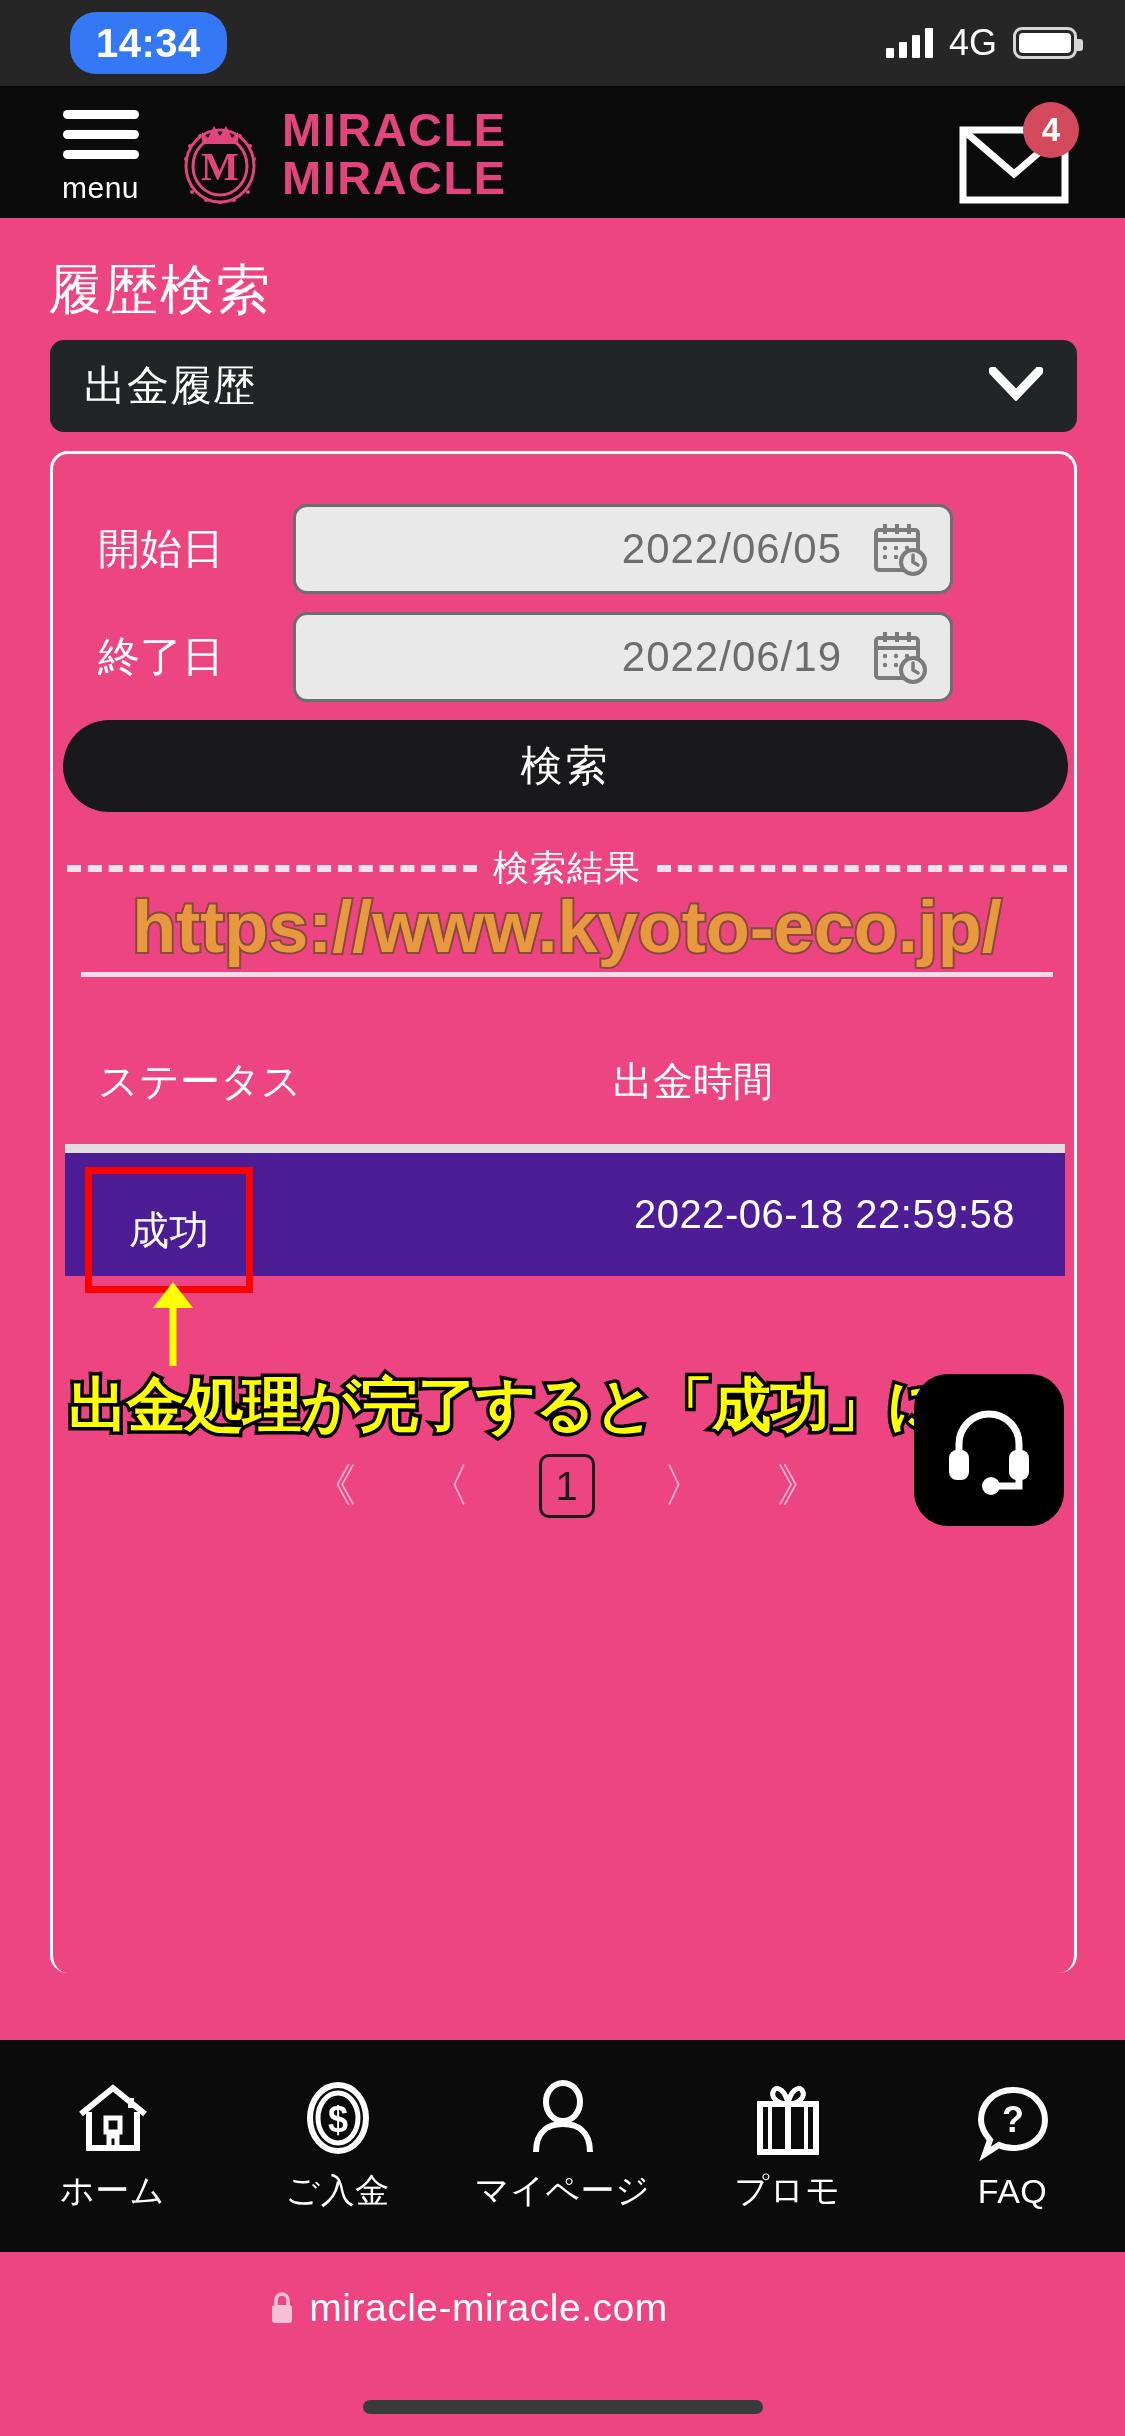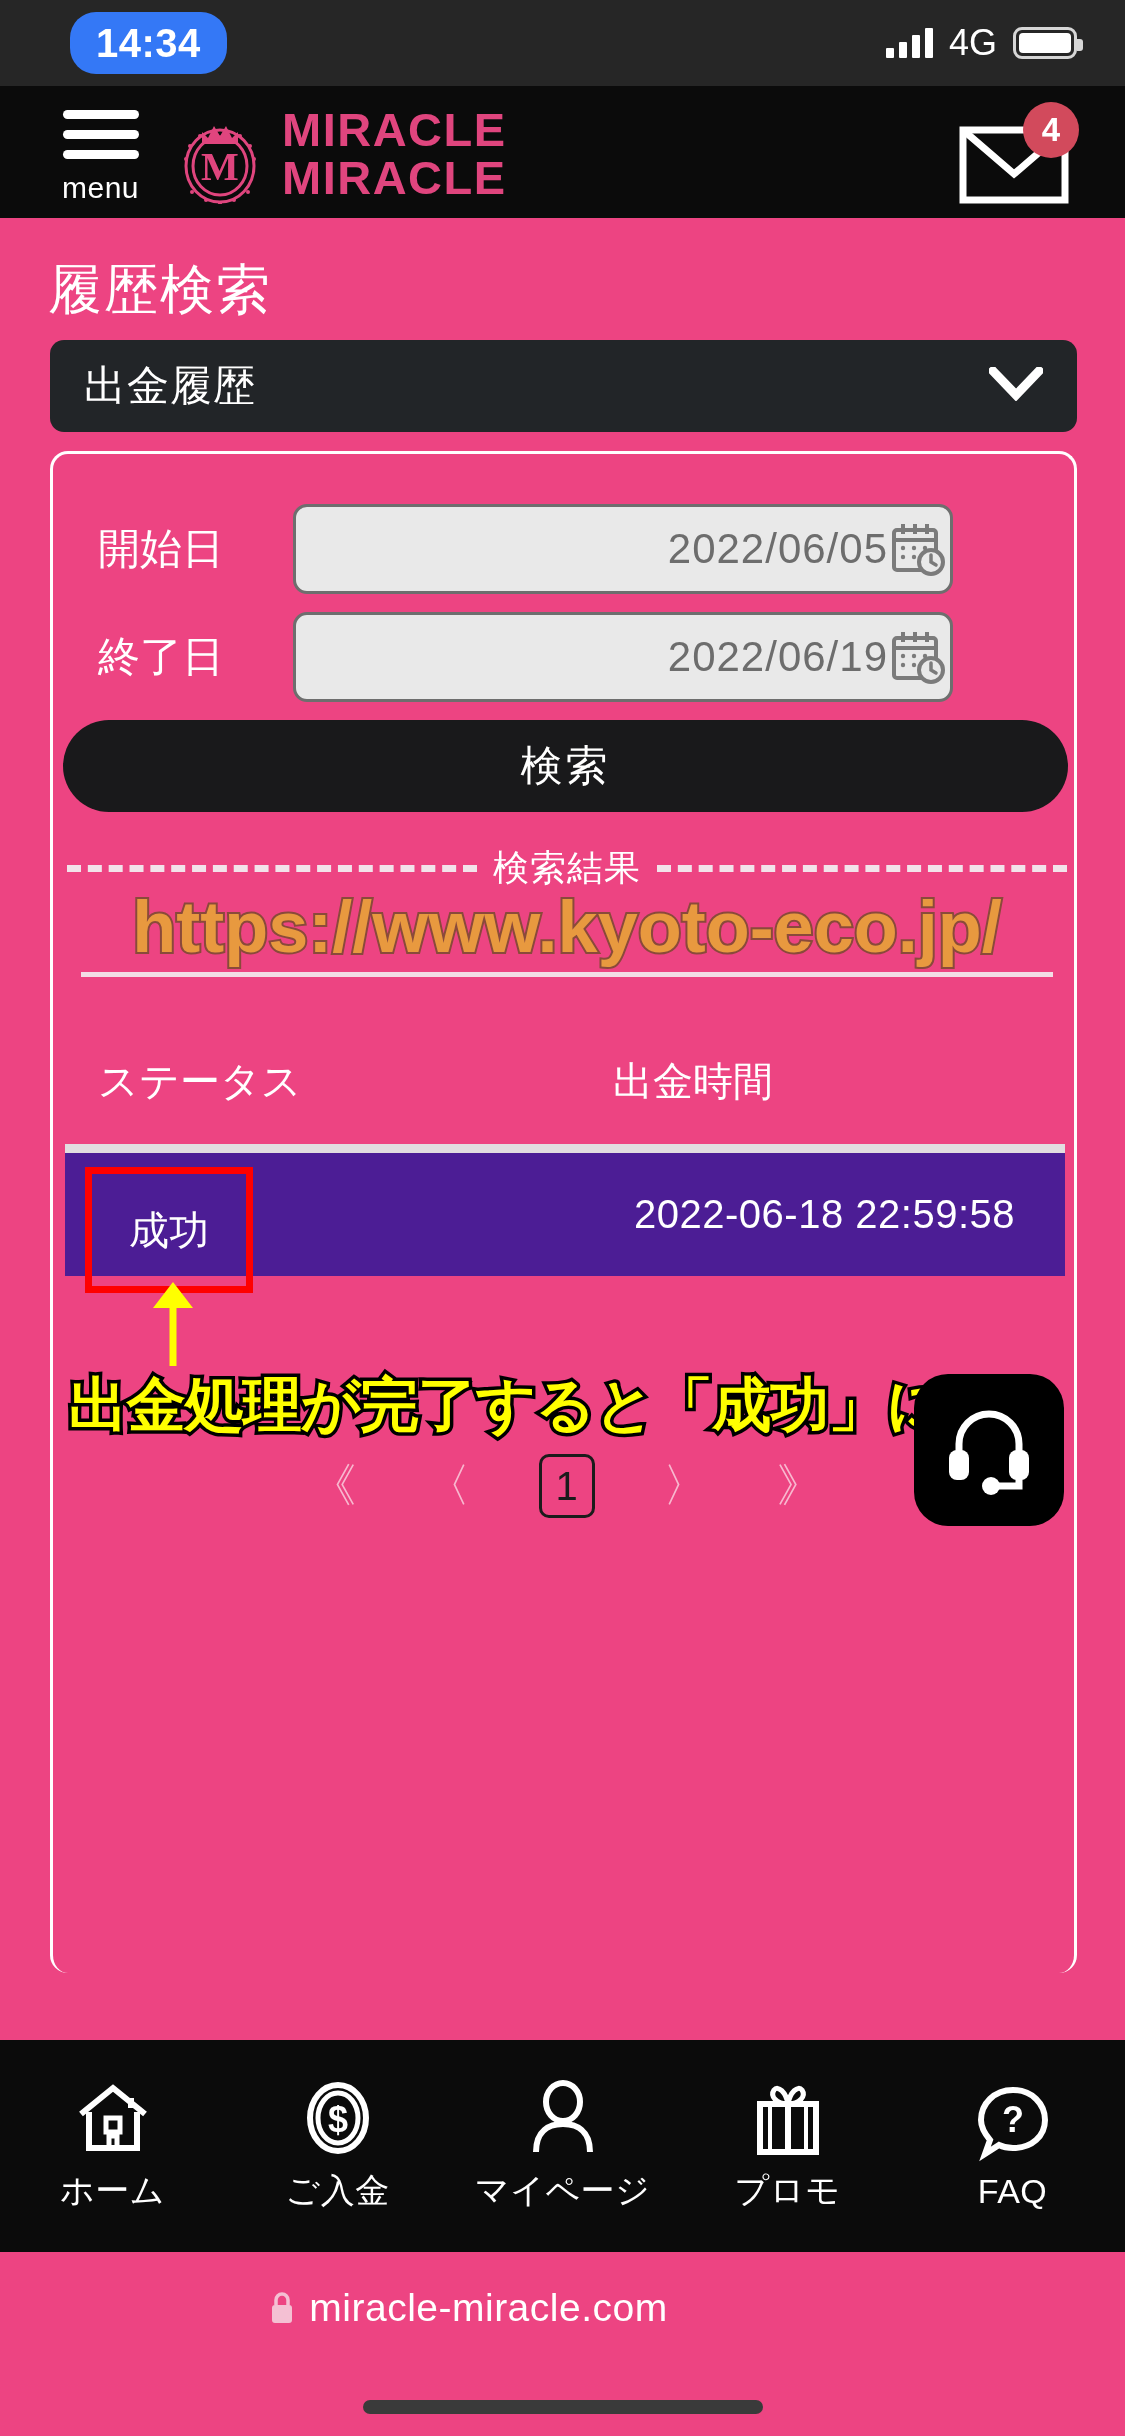--- a/index.html
+++ b/index.html
@@ -87,21 +87,21 @@
     overflow: hidden;
   }
   .row {
     position: absolute; left: 0; display: flex; align-items: center; width: 100%;
   }
   .row .label { color: #fff; font-size: 42px; width: 240px; padding-left: 45px; }
   .dateinput {
     width: 660px; height: 90px; background: #e9e9e9;
     border: 3px solid #6e6e6e; border-radius: 14px;
     display: flex; align-items: center; justify-content: flex-end;
-    padding-right: 4px; gap: 2px;
+    padding-right: 22px; gap: 30px;
   }
   .dateinput .dv { color: #6d6d6d; font-size: 42px; letter-spacing: 1px; }
   .search-btn {
     position: absolute; left: 10px; top: 266px; width: 1005px; height: 92px;
     background: #19191b; border-radius: 46px;
     display: flex; align-items: center; justify-content: center;
   }
   .search-btn span { color: #fff; font-size: 42px; letter-spacing: 3px; }
 
   .divider {

